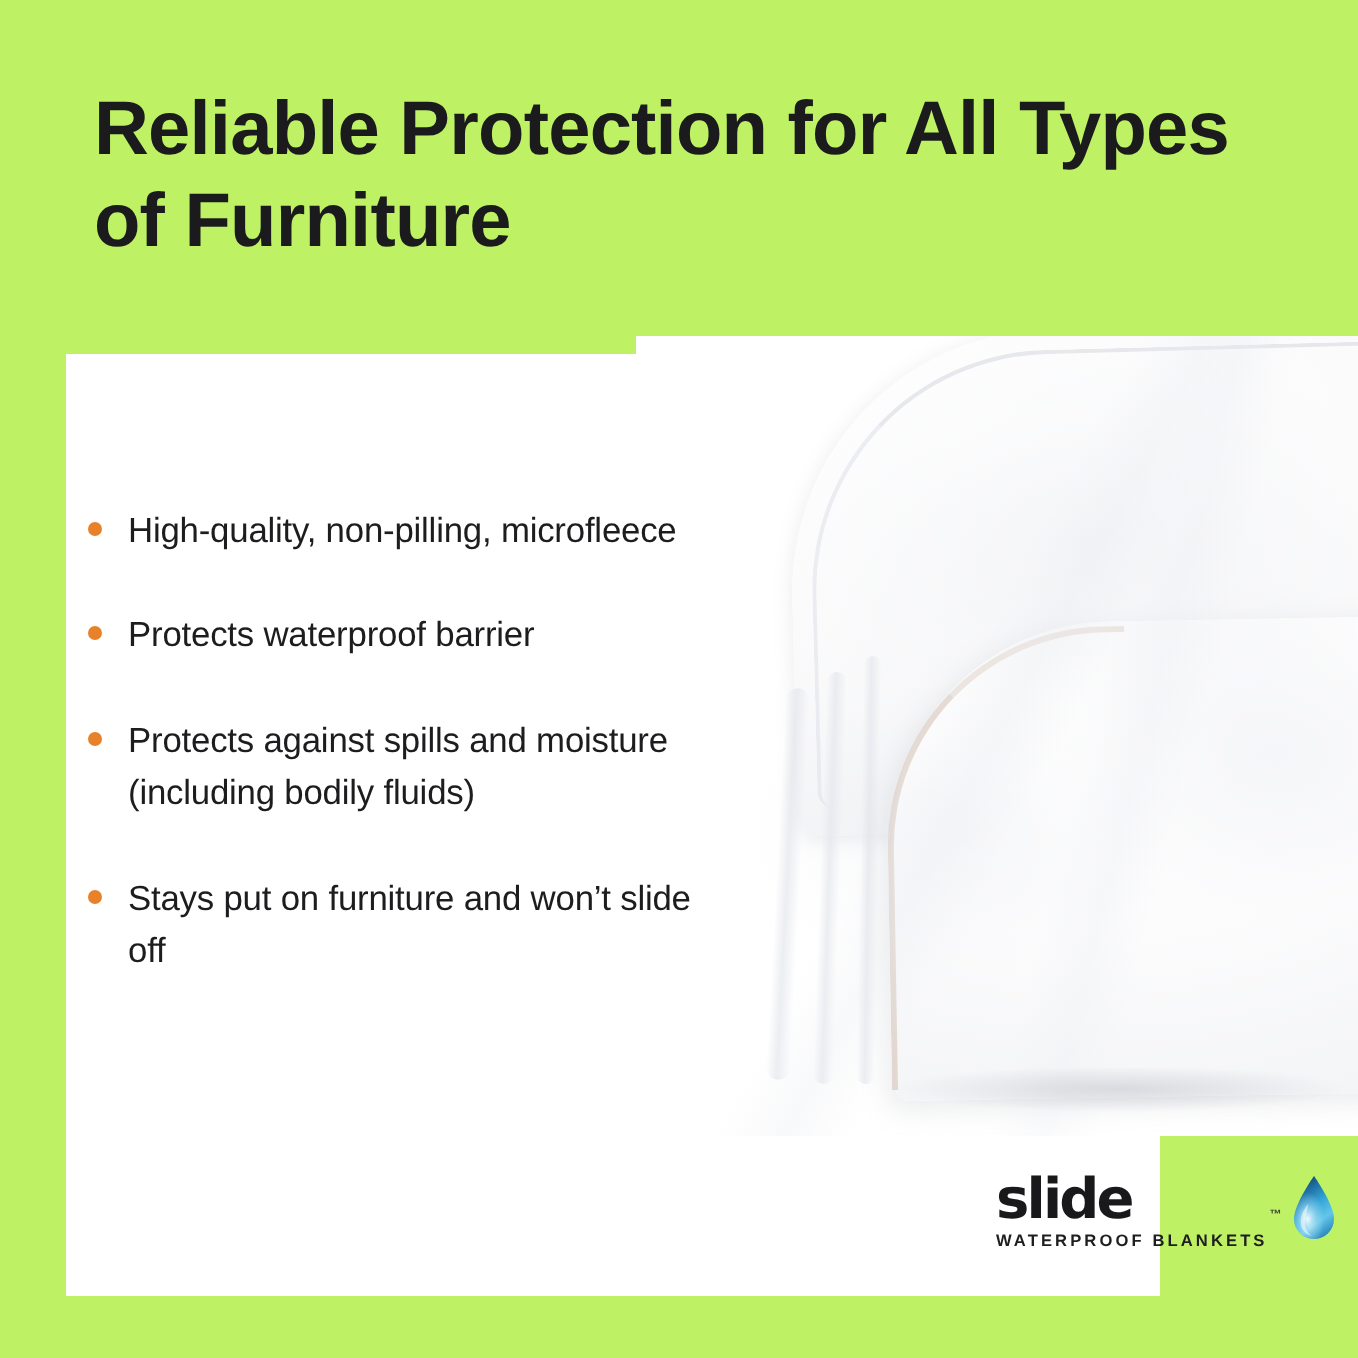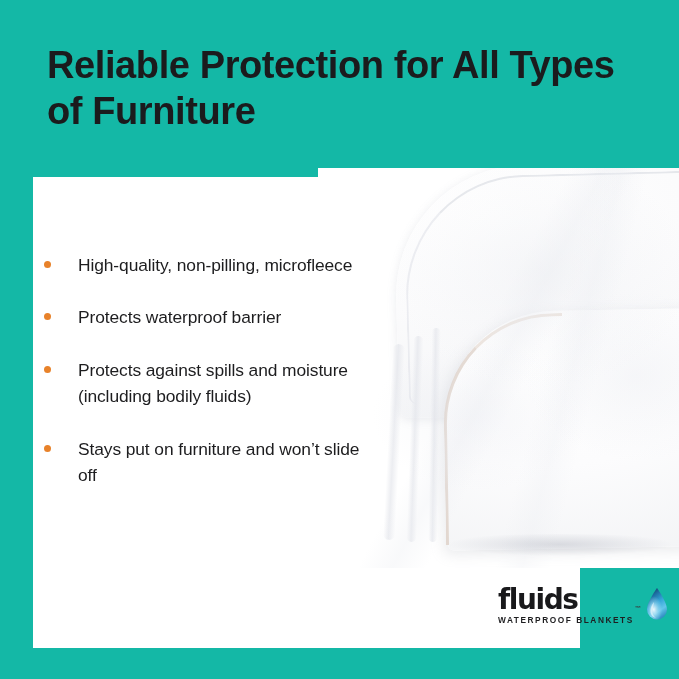--- a/index.html
+++ b/index.html
@@ -14,21 +14,21 @@
   body {
     background: #e3e4e9;
     font-family: "Liberation Sans", sans-serif;
     -webkit-font-smoothing: antialiased;
   }
 
   #stage {
     position: relative;
     width: 679px;
     height: 679px;
-    background: #14b8a6;
+    background: #bef264;
     overflow: hidden;
   }
 
   
   #heading {
     position: absolute;
     left: 47px;
     top: 42px;
     width: 580px;
     font-size: 38px;
@@ -53,21 +53,21 @@
   
   #bullets {
     position: absolute;
     left: 33px;
     top: 252px;
     width: 330px;
   }
 
   .bullet-row {
     position: relative;
-    padding-left: 45px;
+    padding-left: 31px;
     margin-bottom: 26px;
     font-size: 17.4px;
     line-height: 1.52;
     color: #1d1d1f;
     letter-spacing: -0.1px;
   }
   .bullet-row:last-child { margin-bottom: 0; }
 
   .bullet-dot {
     position: absolute;
@@ -268,21 +268,21 @@
       <span>Protects against spills and moisture (including bodily fluids)</span>
     </li>
     <li class="bullet-row">
       <span class="bullet-dot"></span>
       <span>Stays put on furniture and won’t slide off</span>
     </li>
   </ul>
 
   <div id="logo">
     <div class="logo-text">
-      <span class="logo-word">fluids</span>
+      <span class="logo-word">slide</span>
       <span class="logo-tm">™</span>
       <span class="logo-sub">WATERPROOF BLANKETS</span>
     </div>
 
     <svg class="logo-drop" viewBox="0 0 56 72">
       <defs>
         <linearGradient id="dropGrad" x1="0.25" y1="0" x2="0.7" y2="1">
           <stop offset="0%" stop-color="#123a5e"></stop>
           <stop offset="22%" stop-color="#1d6ea3"></stop>
           <stop offset="48%" stop-color="#35a6d8"></stop>

